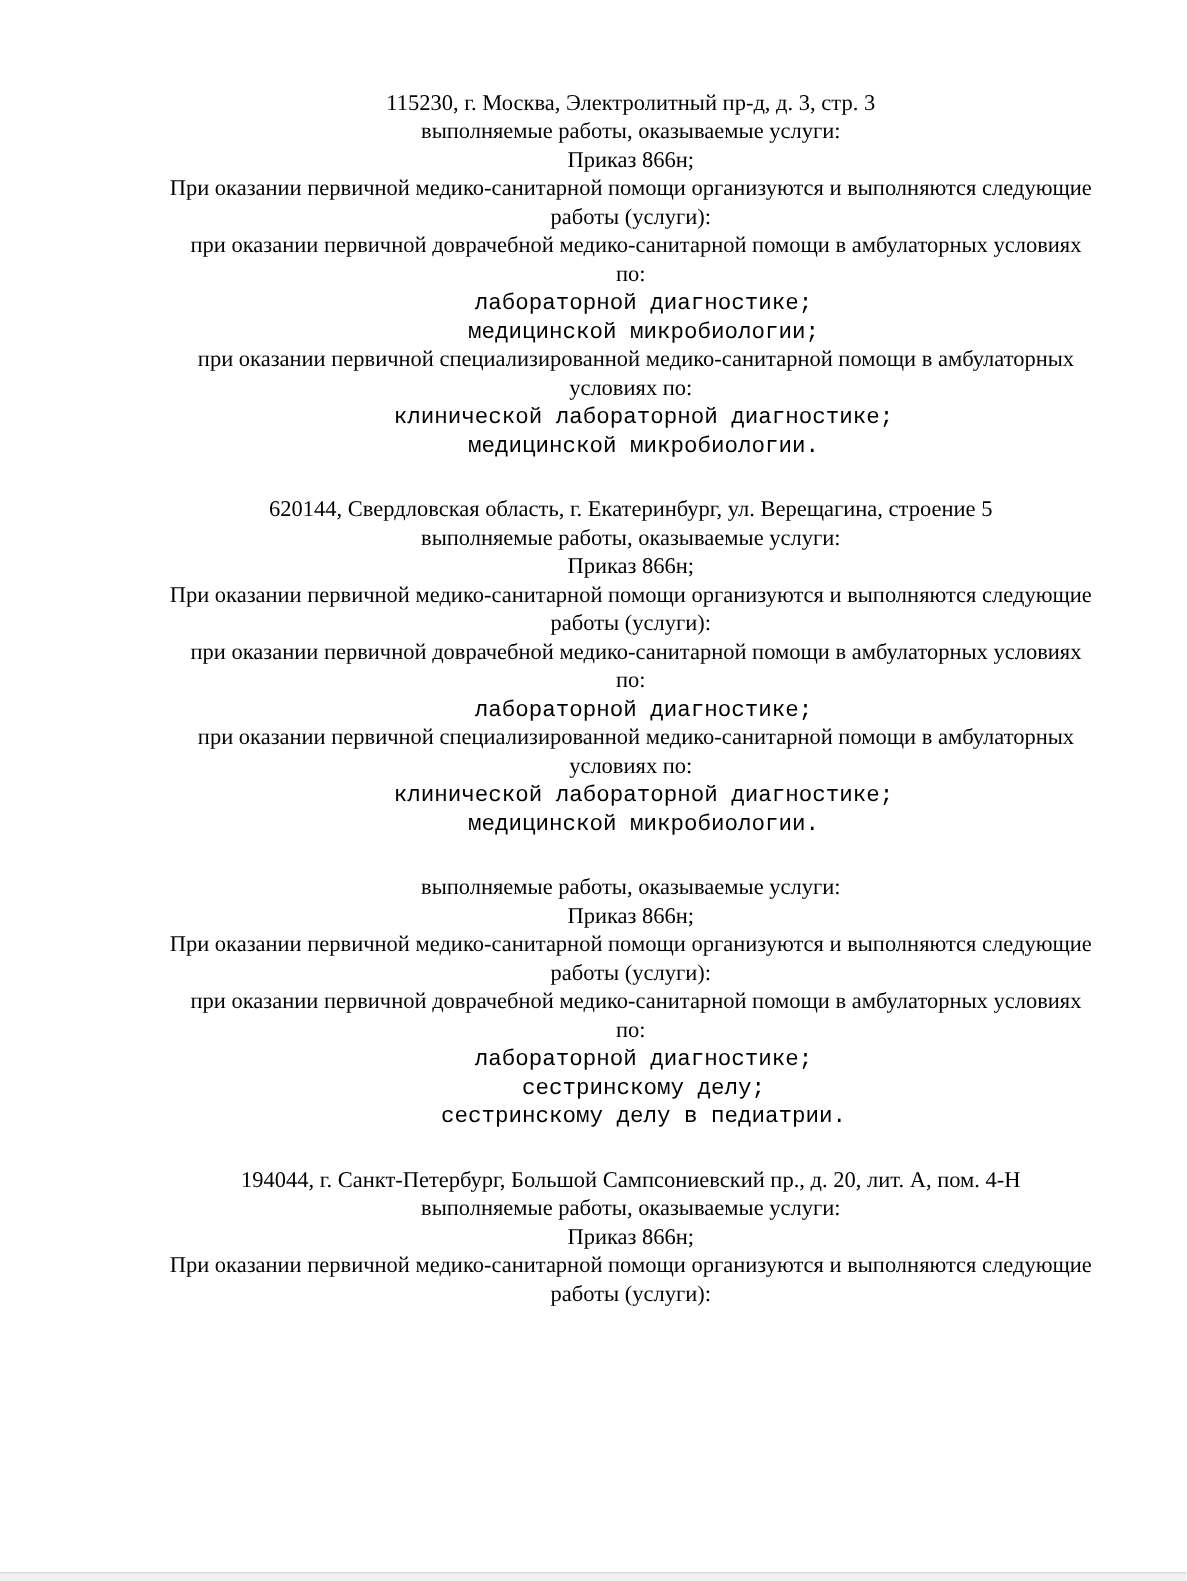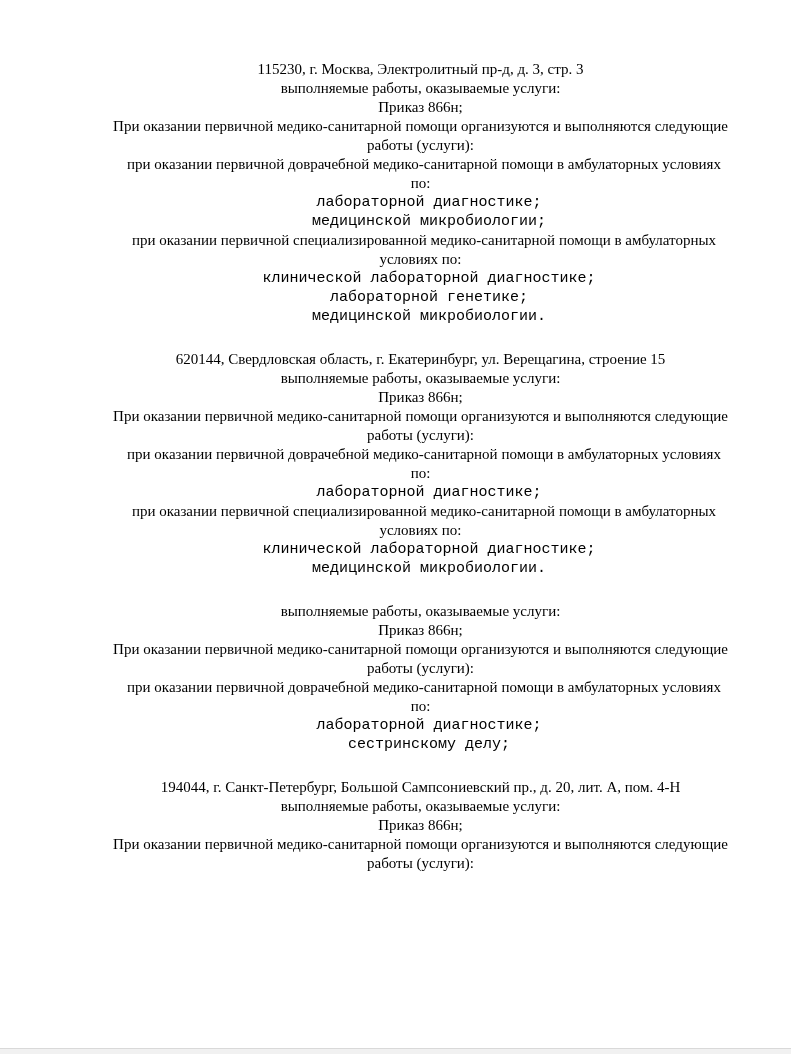--- a/index.html
+++ b/index.html
@@ -55,25 +55,24 @@
         <div class="line indent-0">Приказ 866н;</div>
         <div class="line indent-0">При оказании первичной медико-санитарной помощи организуются и выполняются следующие</div>
         <div class="line indent-0">работы (услуги):</div>
         <div class="line indent-1">при оказании первичной доврачебной медико-санитарной помощи в амбулаторных условиях</div>
         <div class="line indent-0">по:</div>
         <div class="line indent-2">лабораторной диагностике;</div>
         <div class="line indent-2">медицинской микробиологии;</div>
         <div class="line indent-1">при оказании первичной специализированной медико-санитарной помощи в амбулаторных</div>
         <div class="line indent-0">условиях по:</div>
         <div class="line indent-2">клинической лабораторной диагностике;</div>
-        <div class="line indent-2">лабораторной генетике;</div>
         <div class="line indent-2">медицинской микробиологии.</div>
       </section>
       <section class="block">
-        <div class="line indent-0">620144, Свердловская область, г. Екатеринбург, ул. Верещагина, строение 15</div>
+        <div class="line indent-0">620144, Свердловская область, г. Екатеринбург, ул. Верещагина, строение 5</div>
         <div class="line indent-0">выполняемые работы, оказываемые услуги:</div>
         <div class="line indent-0">Приказ 866н;</div>
         <div class="line indent-0">При оказании первичной медико-санитарной помощи организуются и выполняются следующие</div>
         <div class="line indent-0">работы (услуги):</div>
         <div class="line indent-1">при оказании первичной доврачебной медико-санитарной помощи в амбулаторных условиях</div>
         <div class="line indent-0">по:</div>
         <div class="line indent-2">лабораторной диагностике;</div>
         <div class="line indent-1">при оказании первичной специализированной медико-санитарной помощи в амбулаторных</div>
         <div class="line indent-0">условиях по:</div>
         <div class="line indent-2">клинической лабораторной диагностике;</div>
@@ -81,20 +80,21 @@
       </section>
       <section class="block">
         <div class="line indent-0">выполняемые работы, оказываемые услуги:</div>
         <div class="line indent-0">Приказ 866н;</div>
         <div class="line indent-0">При оказании первичной медико-санитарной помощи организуются и выполняются следующие</div>
         <div class="line indent-0">работы (услуги):</div>
         <div class="line indent-1">при оказании первичной доврачебной медико-санитарной помощи в амбулаторных условиях</div>
         <div class="line indent-0">по:</div>
         <div class="line indent-2">лабораторной диагностике;</div>
         <div class="line indent-2">сестринскому делу;</div>
+        <div class="line indent-2">сестринскому делу в педиатрии.</div>
       </section>
       <section class="block">
         <div class="line indent-0">194044, г. Санкт-Петербург, Большой Сампсониевский пр., д. 20, лит. А, пом. 4-Н</div>
         <div class="line indent-0">выполняемые работы, оказываемые услуги:</div>
         <div class="line indent-0">Приказ 866н;</div>
         <div class="line indent-0">При оказании первичной медико-санитарной помощи организуются и выполняются следующие</div>
         <div class="line indent-0">работы (услуги):</div>
       </section>
     </div>
 </div>

